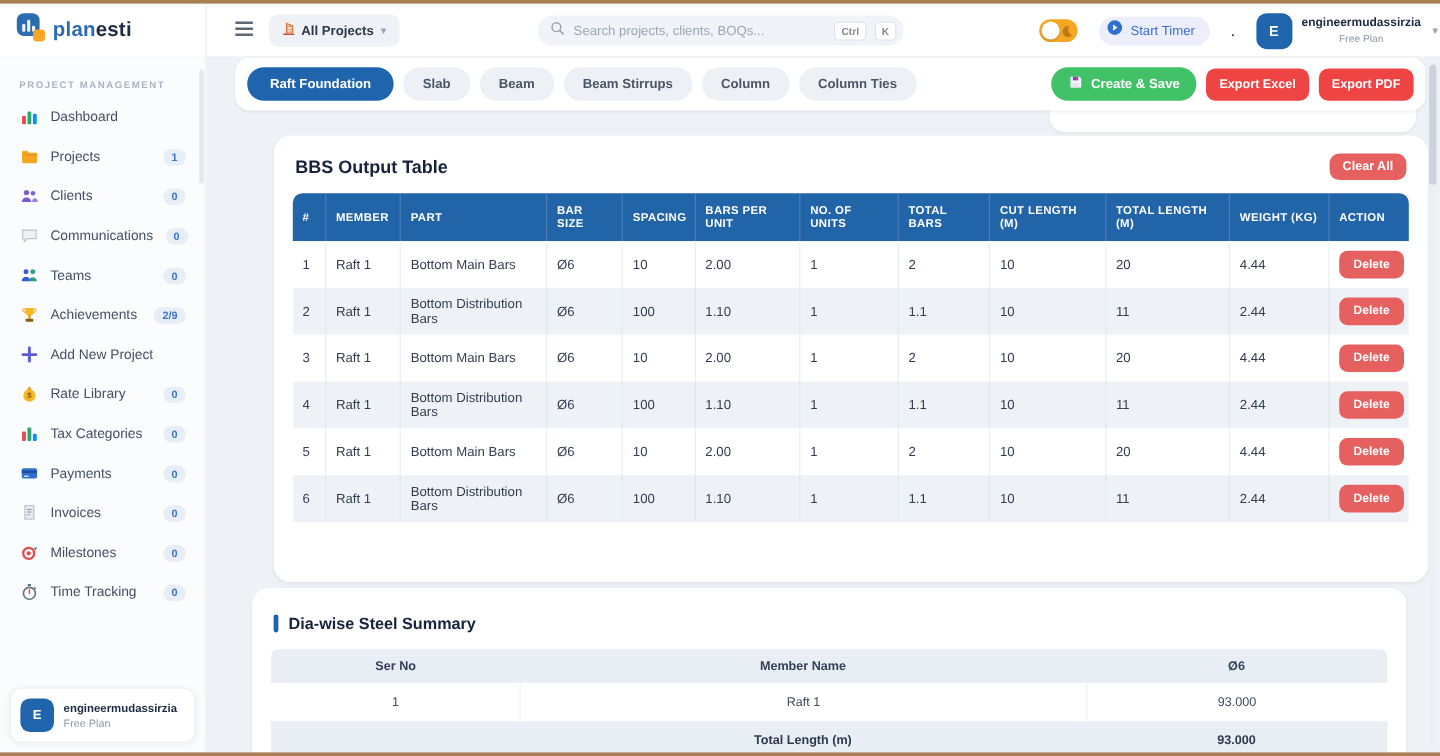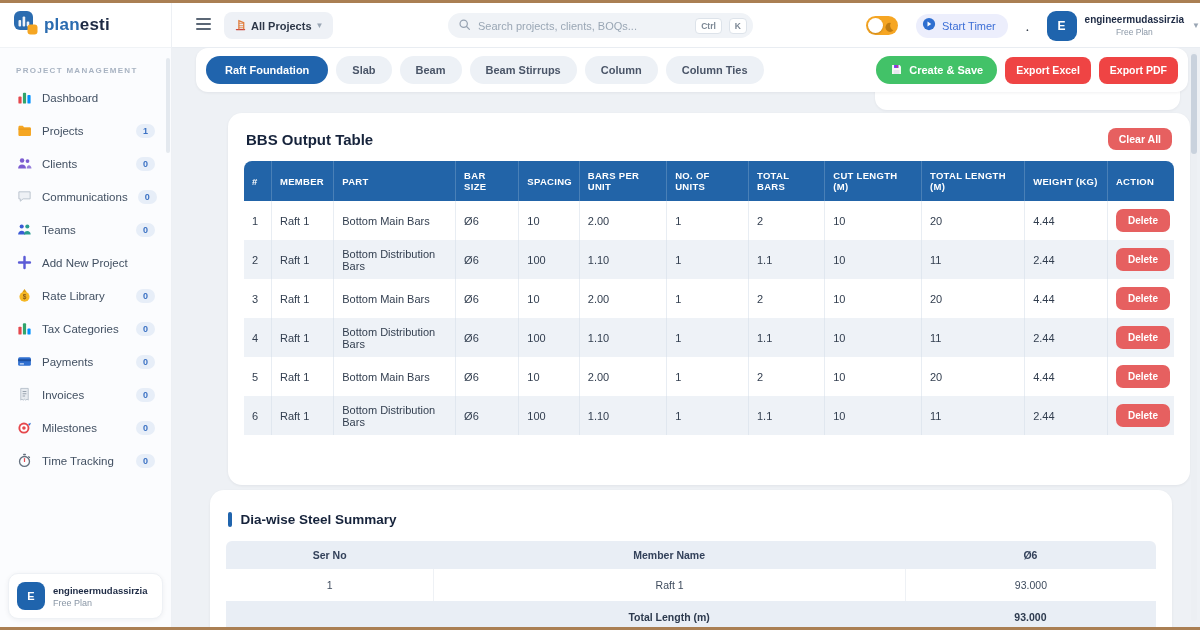--- a/index.html
+++ b/index.html
@@ -172,20 +172,32 @@
             <path d="M1.2 13.2c0-2.4 1.7-3.9 3.8-3.9s3.8 1.5 3.8 3.9z" fill="#3b5bd6"></path>
             <path d="M7.4 13.2c.3-2.2 1.6-3.5 3.6-3.5 2 0 3.6 1.5 3.6 3.5z" fill="#2a9d8f"></path>
           </svg>
         </span>
         <span class="nav-label">Teams</span>
         <span class="nav-badge">0</span>
       </div>
       <div class="nav-item">
         <span class="nav-icon">
           <svg viewBox="0 0 16 16">
+            <path d="M4.2 1.8h7.6v3.4a3.8 3.8 0 0 1-7.6 0z" fill="#f5b723"></path>
+            <path d="M4.2 2.8H2.3a2.4 2.4 0 0 0 2.4 2.9M11.8 2.8h1.9a2.4 2.4 0 0 1-2.4 2.9" stroke="#f5b723" stroke-width="1.1" fill="none"></path>
+            <rect x="7" y="8.6" width="2" height="2.8" fill="#d89b12"></rect>
+            <rect x="4.6" y="11.4" width="6.8" height="2.6" rx="0.6" fill="#8a5a16"></rect>
+          </svg>
+        </span>
+        <span class="nav-label">Achievements</span>
+        <span class="nav-badge">2/9</span>
+      </div>
+      <div class="nav-item">
+        <span class="nav-icon">
+          <svg viewBox="0 0 16 16">
             <path d="M8 2.2v11.6M2.2 8h11.6" stroke="#5b5bd6" stroke-width="2.6" stroke-linecap="round"></path>
           </svg>
         </span>
         <span class="nav-label">Add New Project</span>
       </div>
       <div class="nav-item">
         <span class="nav-icon">
           <svg viewBox="0 0 16 16">
             <path d="M8 1l2.2 3.2H5.8z" fill="#d89b12"></path>
             <circle cx="8" cy="9.3" r="5.4" fill="#f5b723"></circle>

